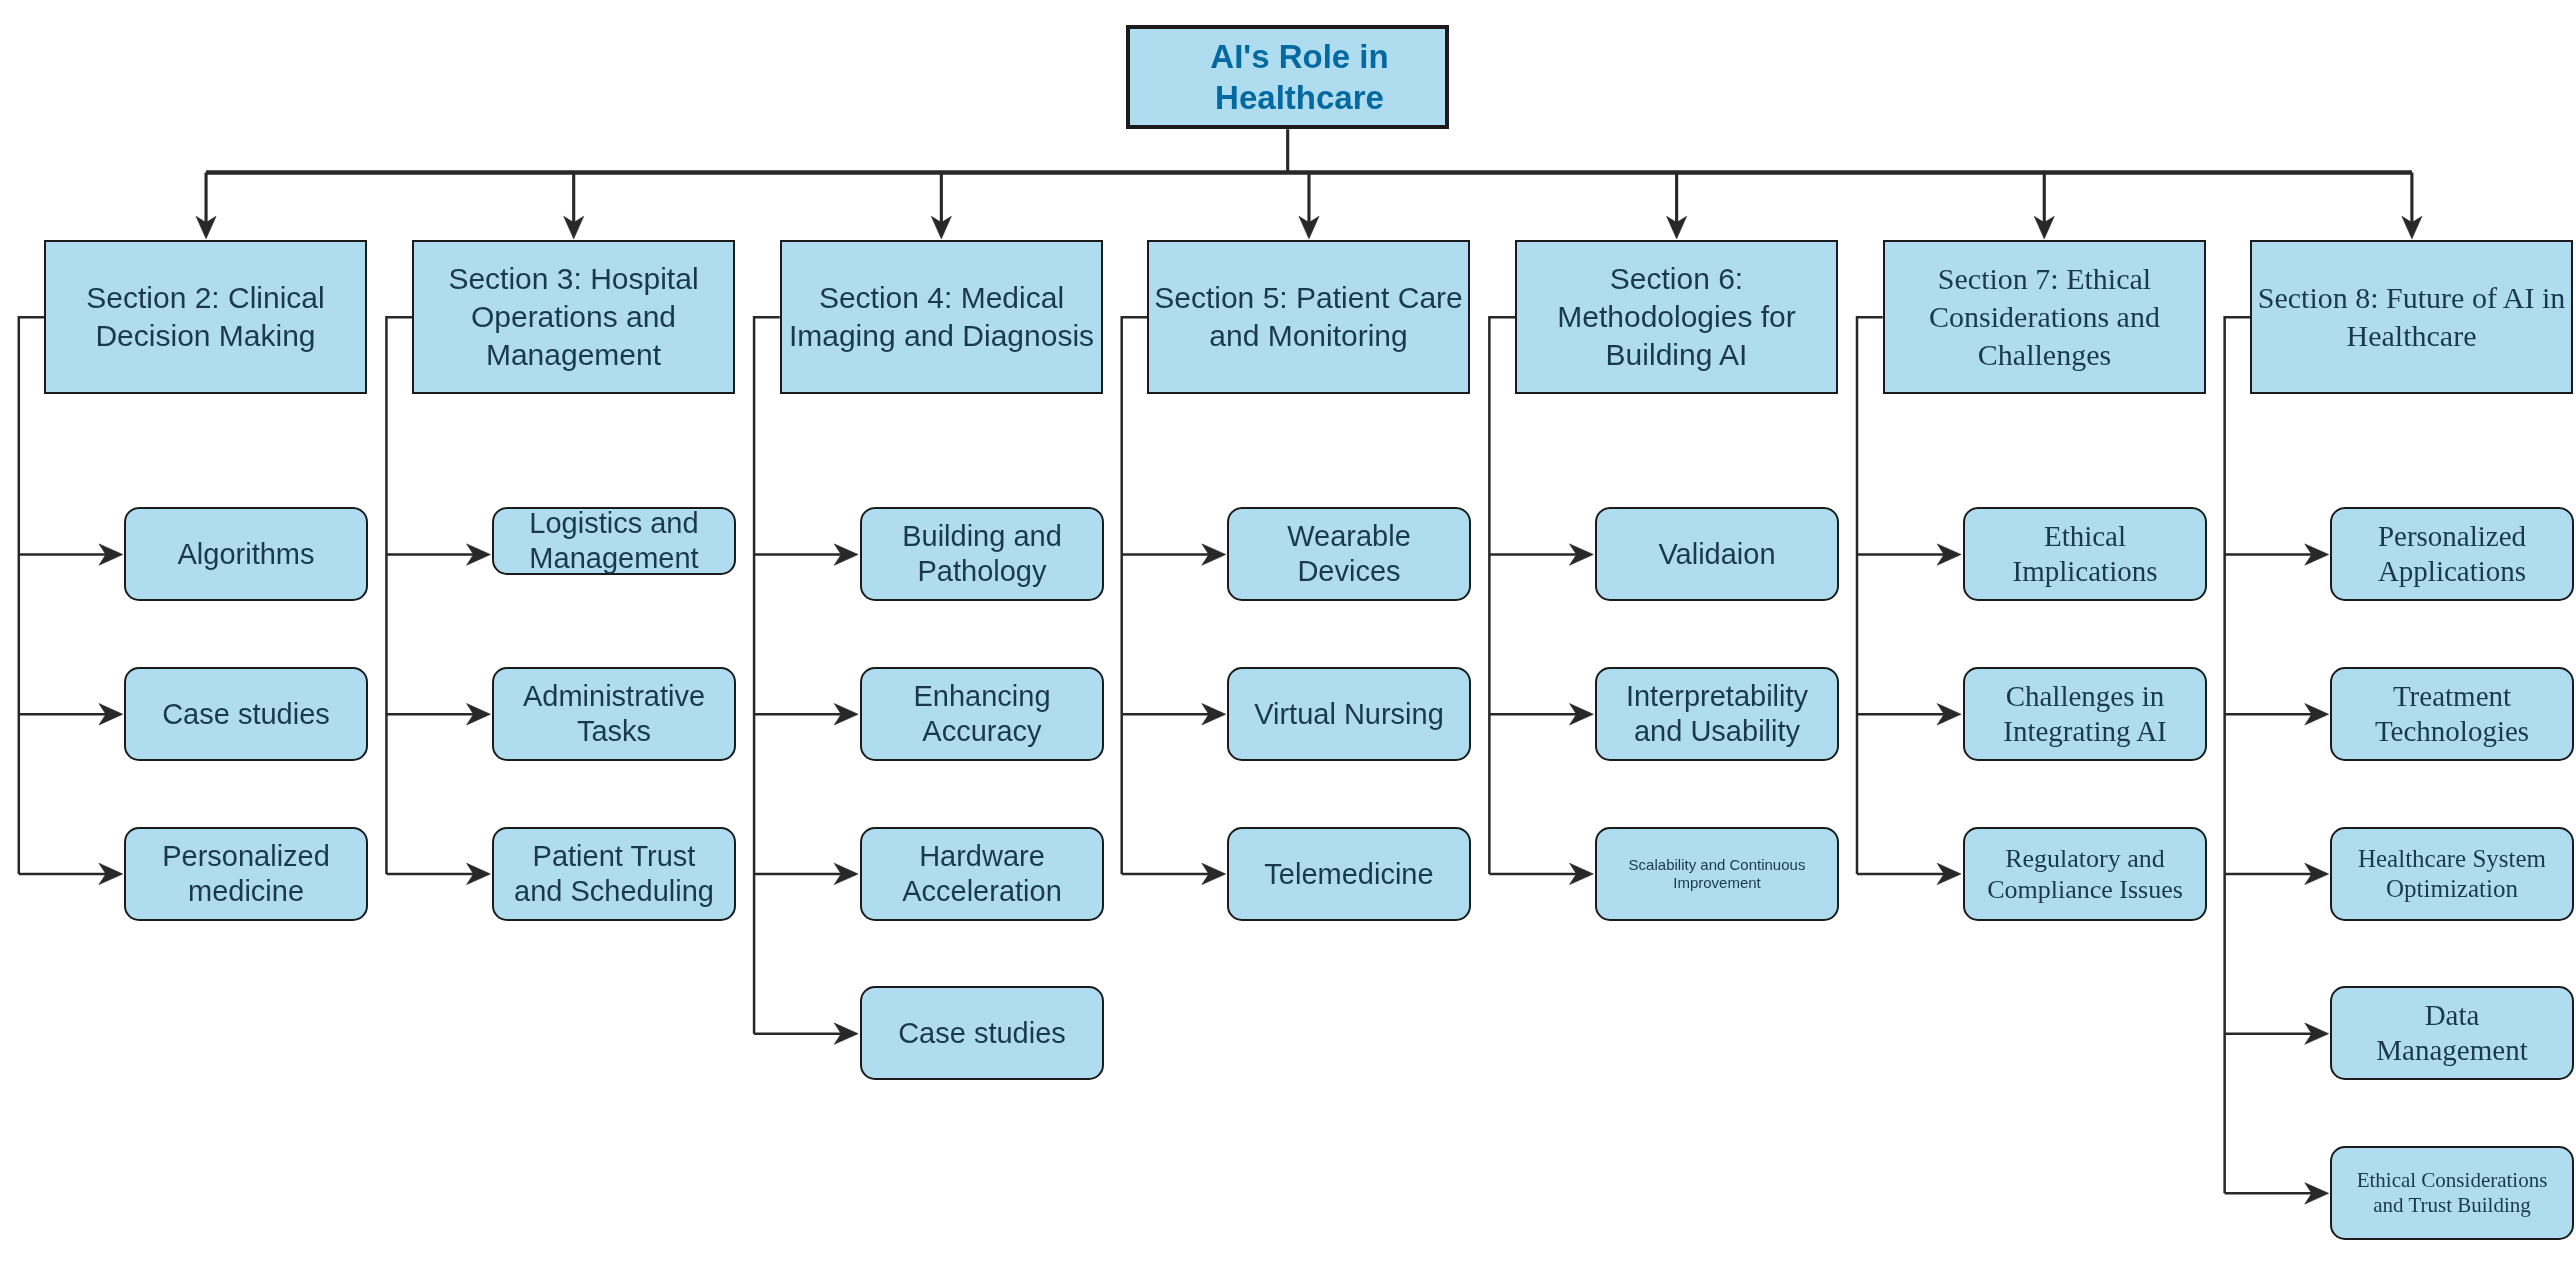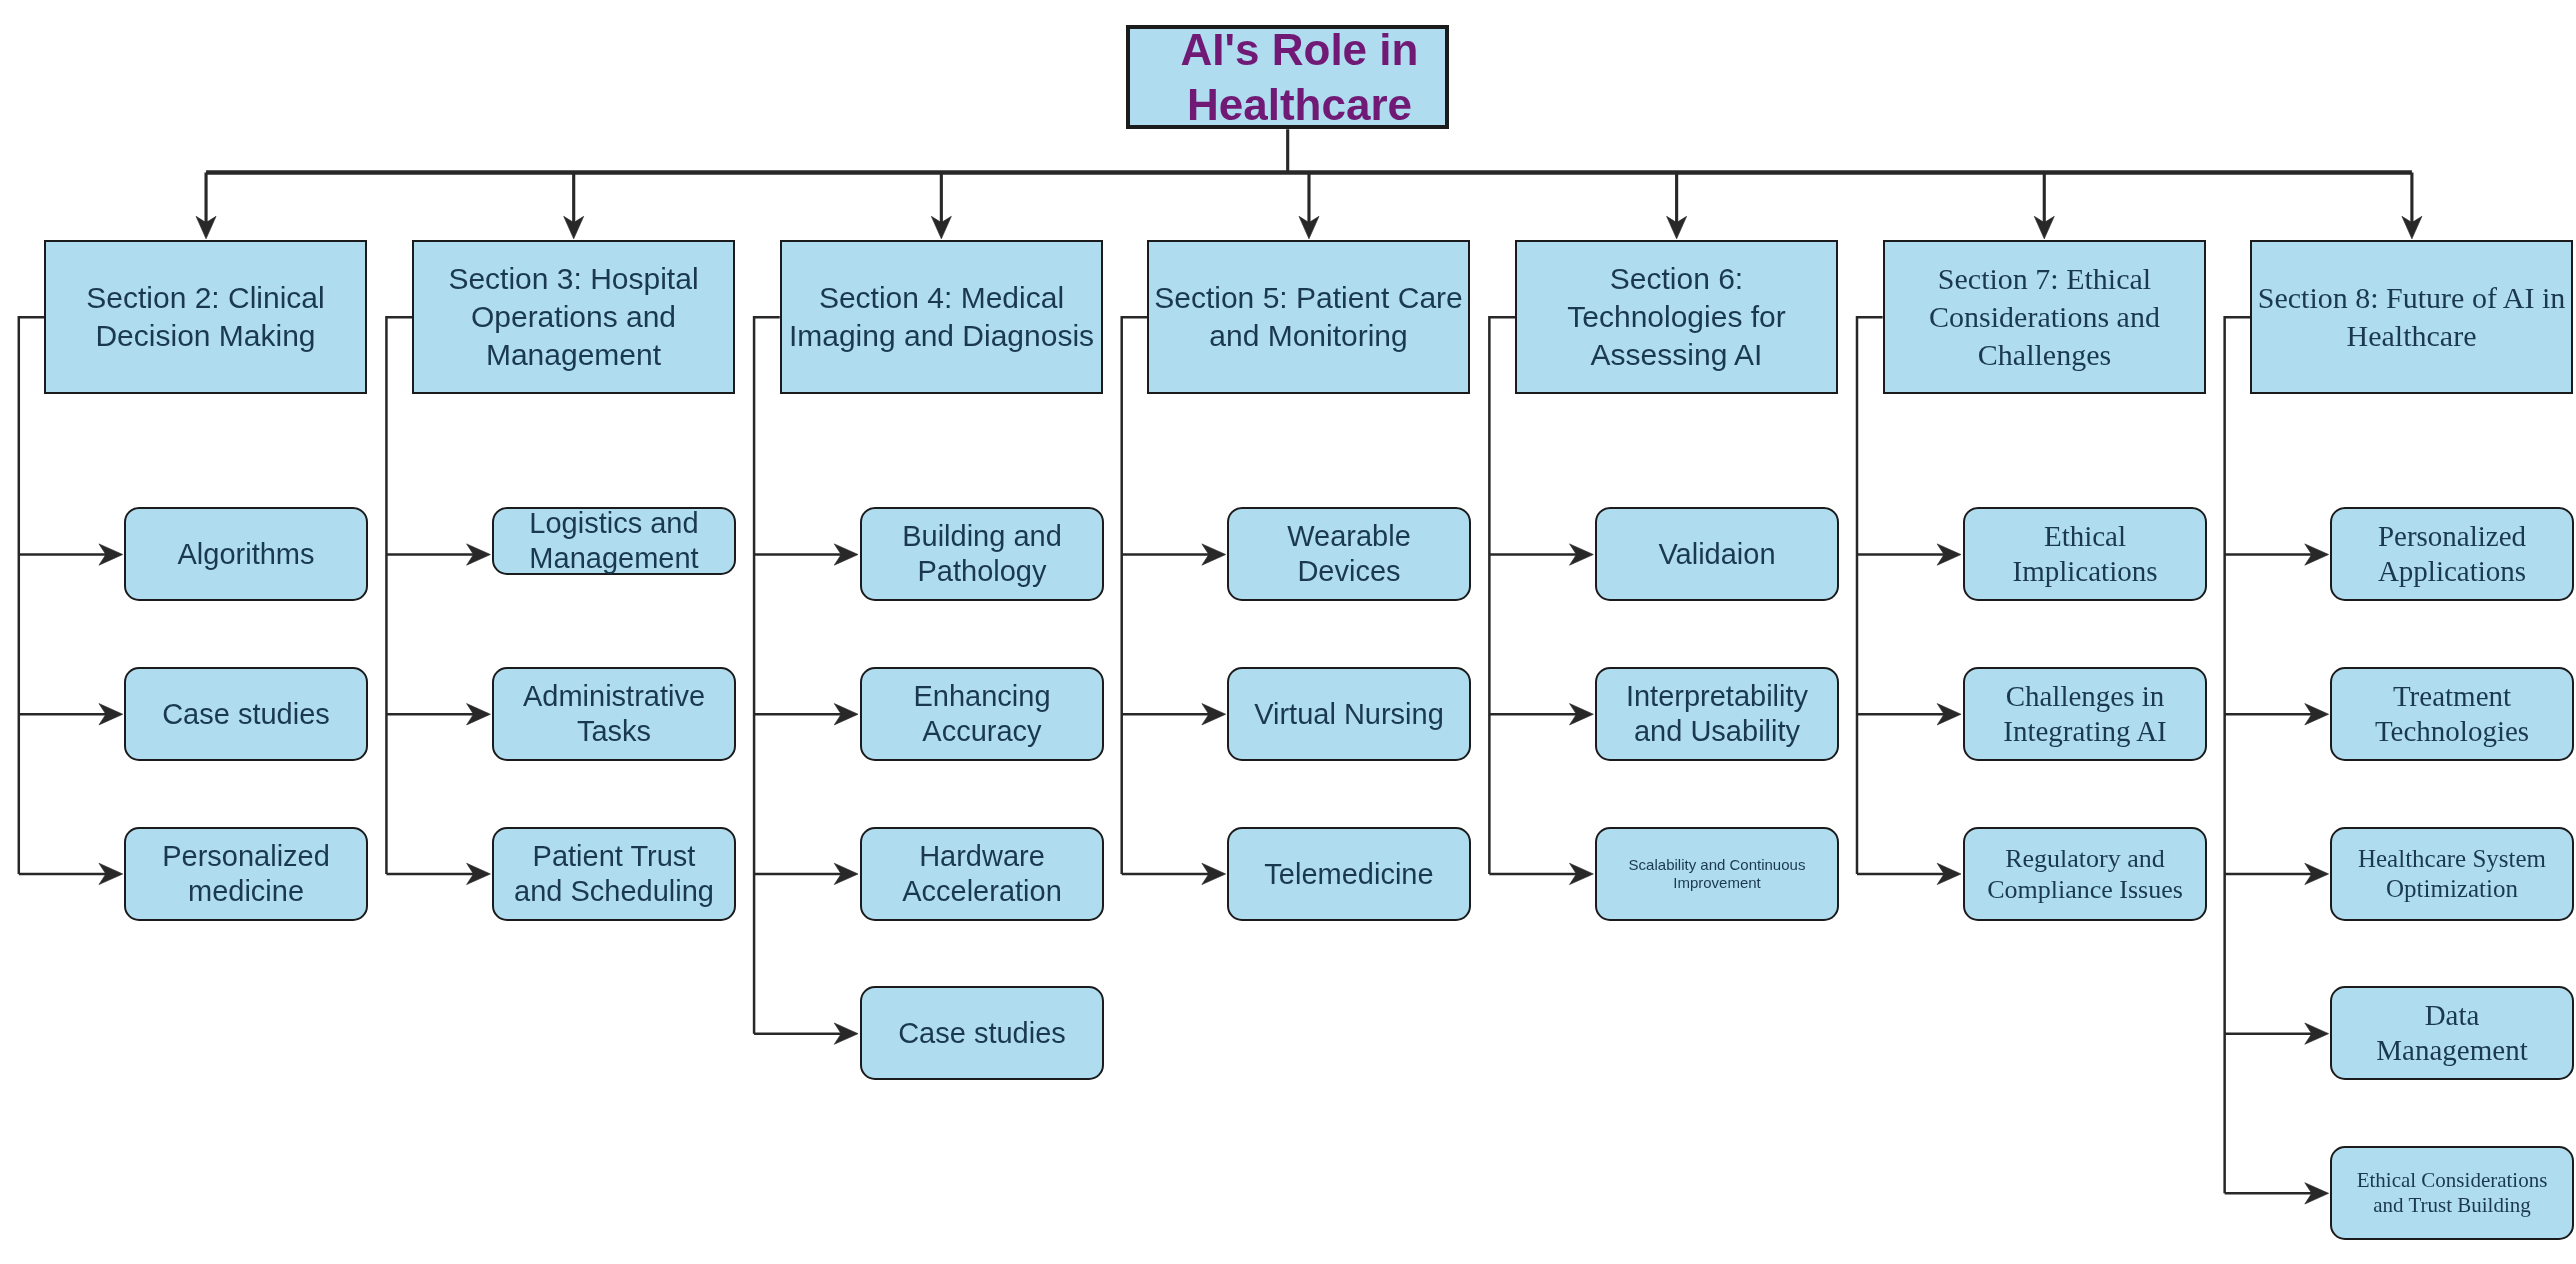--- a/index.html
+++ b/index.html
@@ -16,23 +16,23 @@
     box-sizing:border-box;
     display:flex;align-items:center;justify-content:center;
     text-align:center;
     background:#afdcee;
     border:2.5px solid #1b1b1b;
     color:#1a3950;
   }
   .root{
     border-width:4.4px;
     font-weight:bold;
-    font-size:44px;
+    font-size:33px;
     line-height:1.25;
-    color:#701a75;
+    color:#0369a1;
     padding-left:24px;
   }
   .header{
     font-size:30px;
     line-height:1.26;
     padding:5px 5px;
   }
   .child{
     border-radius:15px;
     font-size:29px;
@@ -142,21 +142,21 @@
         <div class="node child" style="left: 80px; top: 827px; width: 244px; height: 94px;">Hardware Acceleration</div>
         <div class="node child" style="left: 80px; top: 986px; width: 244px; height: 94px;">Case studies</div>
       </div>
       <div class="column" style="left: 1147px; top: 0px;">
         <div class="node header" style="left: 0px; top: 240px; width: 323px; height: 154px;">Section 5: Patient Care and Monitoring</div>
         <div class="node child" style="left: 80px; top: 507px; width: 244px; height: 94px;">Wearable Devices</div>
         <div class="node child" style="left: 80px; top: 667px; width: 244px; height: 94px;">Virtual Nursing</div>
         <div class="node child" style="left: 80px; top: 827px; width: 244px; height: 94px;">Telemedicine</div>
       </div>
       <div class="column" style="left: 1515px; top: 0px;">
-        <div class="node header" style="left: 0px; top: 240px; width: 323px; height: 154px;">Section 6: Technologies for Assessing AI</div>
+        <div class="node header" style="left: 0px; top: 240px; width: 323px; height: 154px;">Section 6: Methodologies for Building AI</div>
         <div class="node child" style="left: 80px; top: 507px; width: 244px; height: 94px;">Validaion</div>
         <div class="node child" style="left: 80px; top: 667px; width: 244px; height: 94px;">Interpretability and Usability</div>
         <div class="node child" style="left: 80px; top: 827px; width: 244px; height: 94px; font-size: 15px;">Scalability and Continuous Improvement</div>
       </div>
       <div class="column serif" style="left: 1883px; top: 0px;">
         <div class="node header" style="left: 0px; top: 240px; width: 323px; height: 154px; font-family: &quot;Liberation Serif&quot;, serif;">Section 7: Ethical Considerations and Challenges</div>
         <div class="node child serif" style="left: 80px; top: 507px; width: 244px; height: 94px; font-family: &quot;Liberation Serif&quot;, serif;">Ethical Implications</div>
         <div class="node child serif" style="left: 80px; top: 667px; width: 244px; height: 94px; font-family: &quot;Liberation Serif&quot;, serif;">Challenges in Integrating AI</div>
         <div class="node child serif" style="left: 80px; top: 827px; width: 244px; height: 94px; font-family: &quot;Liberation Serif&quot;, serif; font-size: 26px;">Regulatory and Compliance Issues</div>
       </div>

